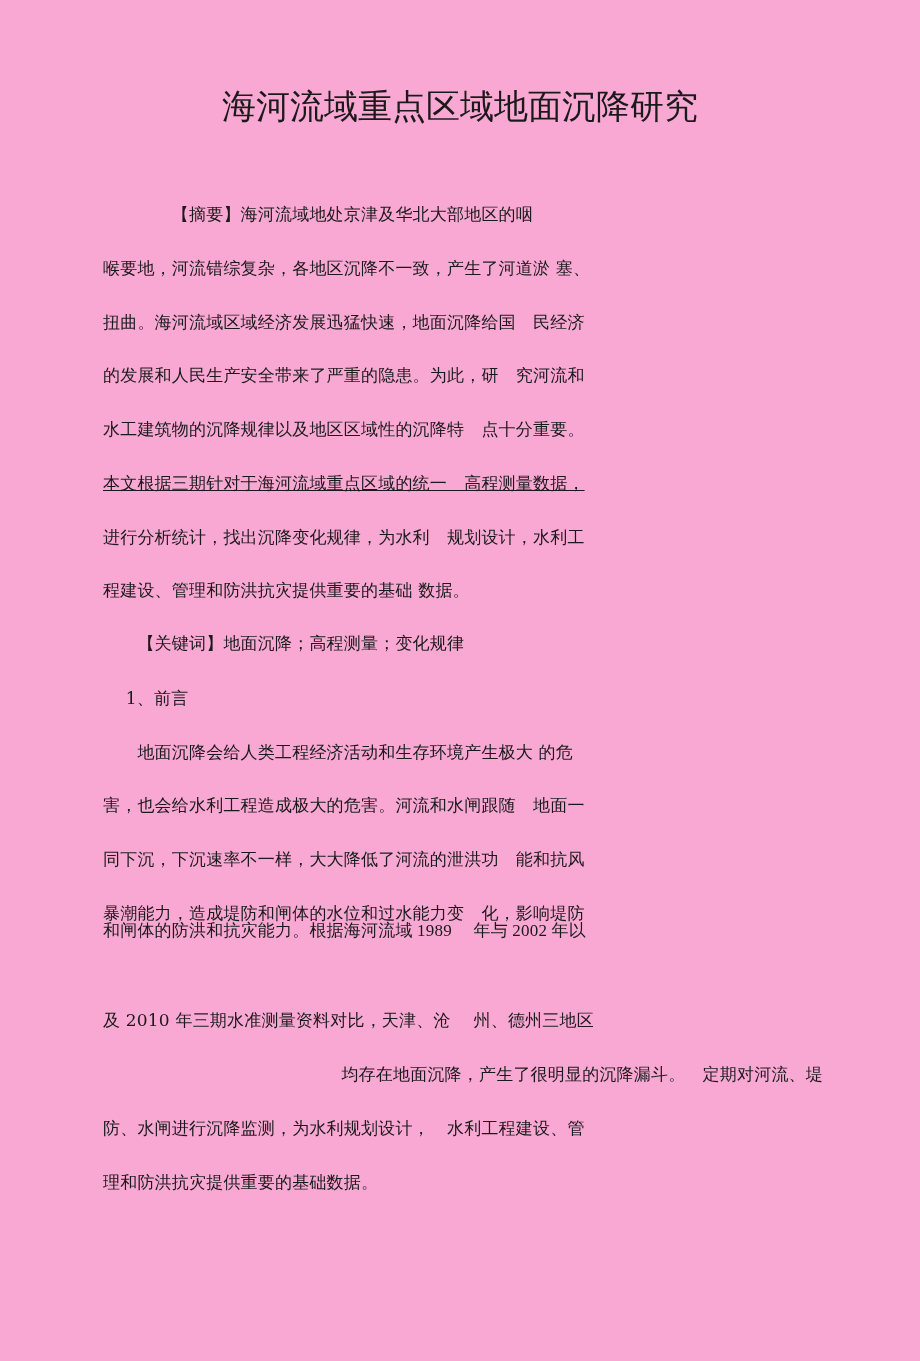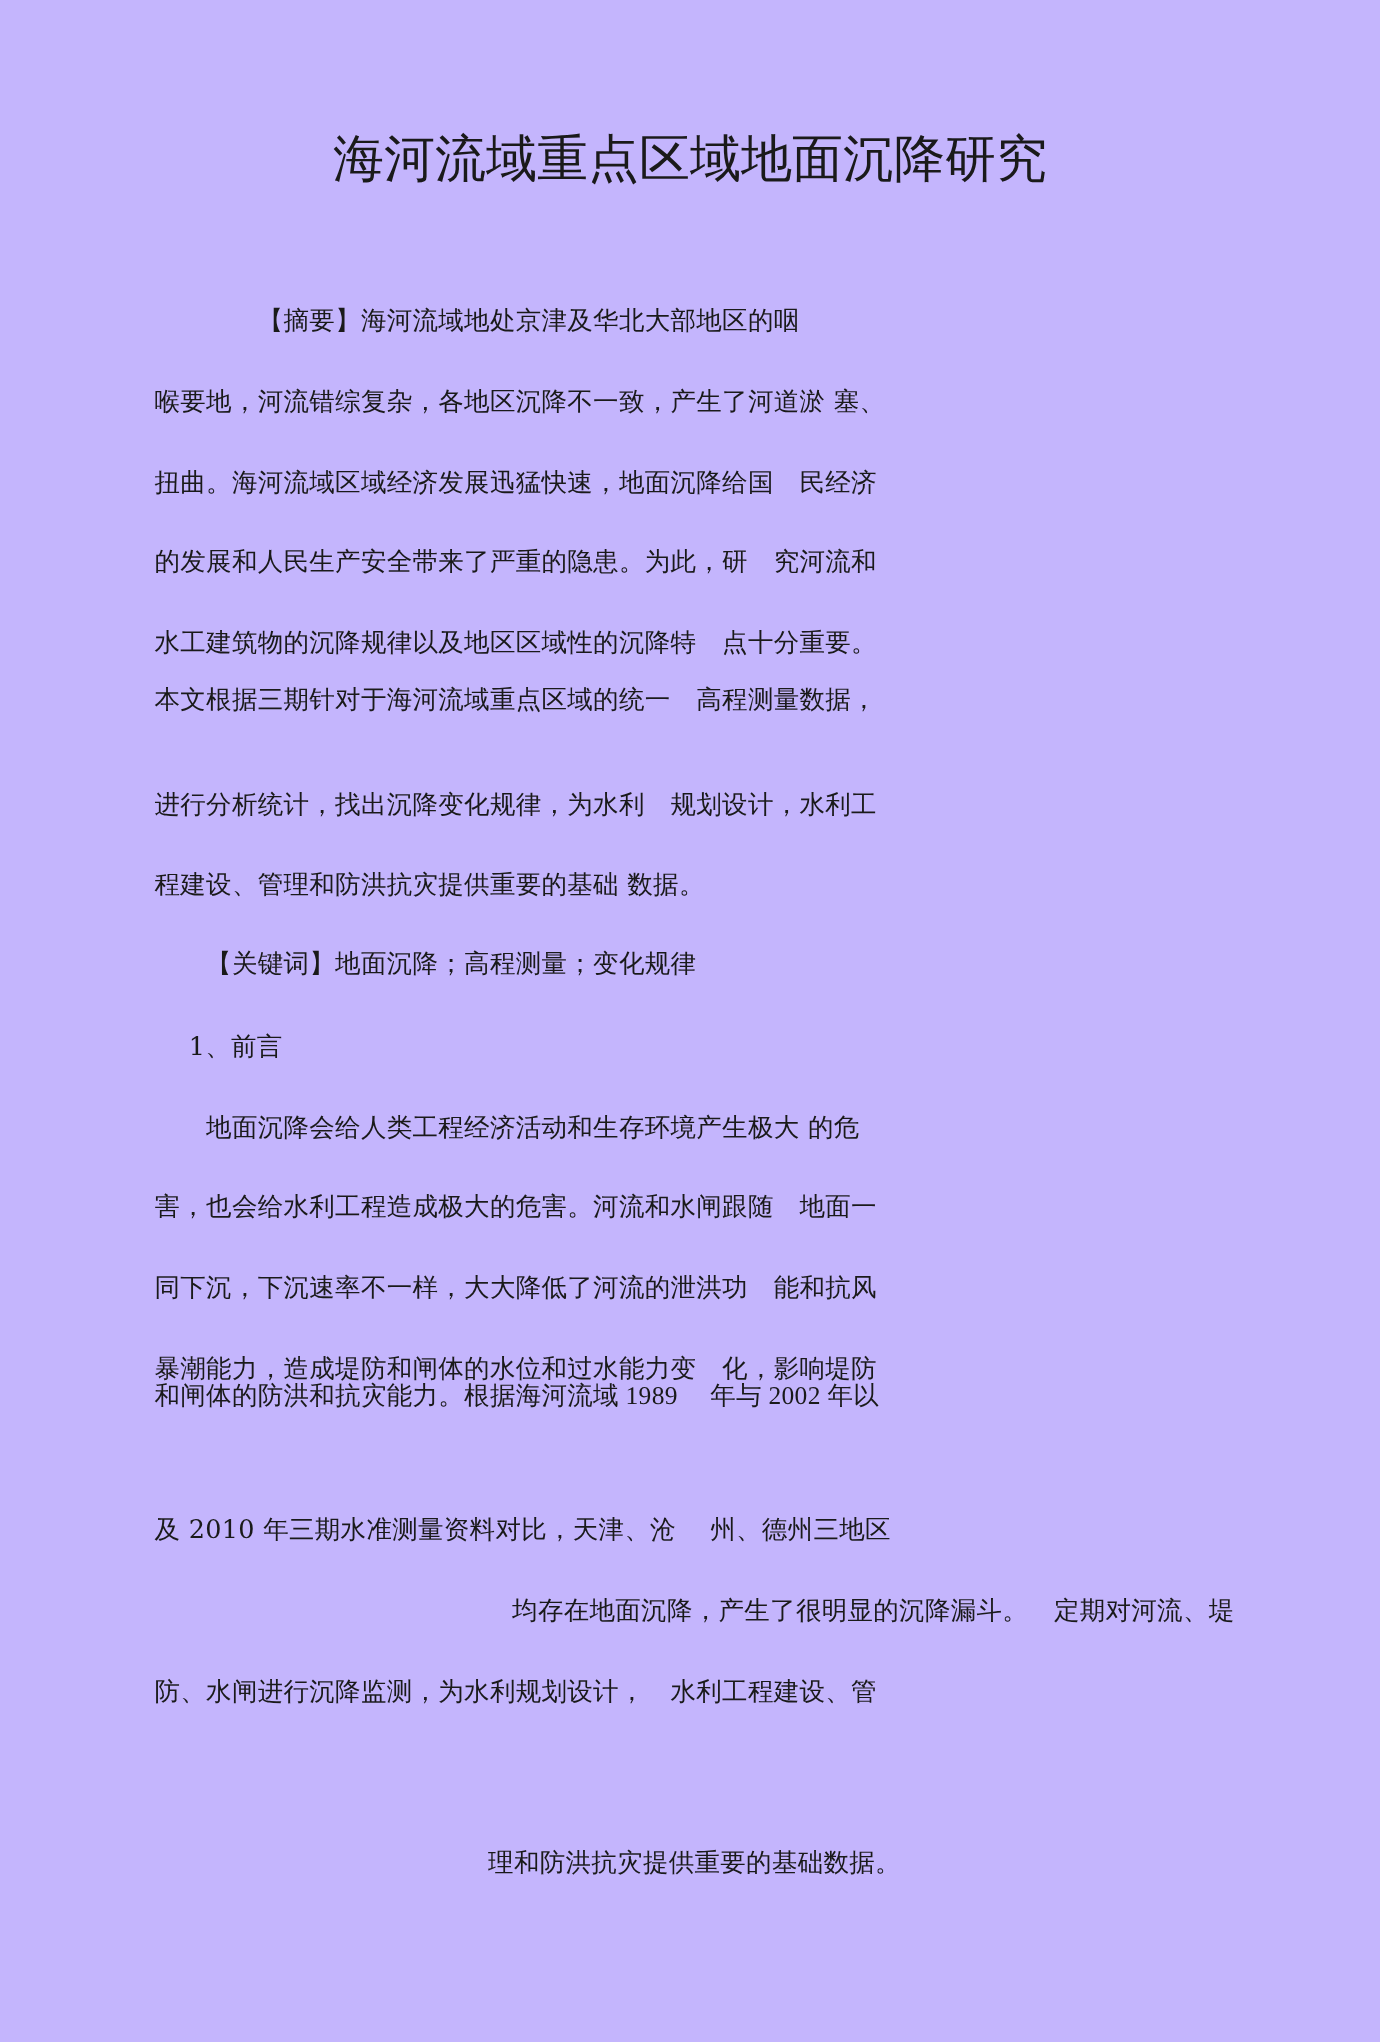--- a/index.html
+++ b/index.html
@@ -14,21 +14,21 @@
       overflow: hidden;
       font-family: "DejaVu Serif", "Liberation Serif", serif;
       color: #1a1a1a;
     }
     .page {
       position: absolute;
       left: 0;
       top: 0;
       width: 920px;
       height: 1361px;
-      background: #c4b5fd;
+      background: #f9a8d4;
     }
     .title {
       position: absolute;
       left: 0;
       width: 920px;
       top: 82px;
       text-align: center;
       font-size: 34px;
       line-height: 48px;
       letter-spacing: 0px;
@@ -51,34 +51,34 @@
 <div class="page">
 
   <div class="title">海河流域重点区域地面沉降研究</div>
 
   <div>
     <div class="line" style="top:197px;">　　　　【摘要】海河流域地处京津及华北大部地区的咽</div>
     <div class="line" style="top:251px;">喉要地，河流错综复杂，各地区沉降不一致，产生了河道淤 塞、</div>
     <div class="line" style="top:305px;">扭曲。海河流域区域经济发展迅猛快速，地面沉降给国　民经济</div>
     <div class="line" style="top:358px;">的发展和人民生产安全带来了严重的隐患。为此，研　究河流和</div>
     <div class="line" style="top:412px;">水工建筑物的沉降规律以及地区区域性的沉降特　点十分重要。</div>
-    <div class="line" style="top:450px;">本文根据三期针对于海河流域重点区域的统一　高程测量数据，</div>
+    <div class="line" style="top:466px;text-decoration:underline;">本文根据三期针对于海河流域重点区域的统一　高程测量数据，</div>
     <div class="line" style="top:520px;">进行分析统计，找出沉降变化规律，为水利　规划设计，水利工</div>
     <div class="line" style="top:573px;">程建设、管理和防洪抗灾提供重要的基础 数据。</div>
   </div>
 
   <div class="line" style="top:626px;">　　【关键词】地面沉降；高程测量；变化规律</div>
 
   <div class="line" style="top:681px;">　 1、前言</div>
 
   <div>
     <div class="line" style="top:735px;">　　地面沉降会给人类工程经济活动和生存环境产生极大 的危</div>
     <div class="line" style="top:788px;">害，也会给水利工程造成极大的危害。河流和水闸跟随　地面一</div>
     <div class="line" style="top:842px;">同下沉，下沉速率不一样，大大降低了河流的泄洪功　能和抗风</div>
     <div class="line" style="top:896px;">暴潮能力，造成堤防和闸体的水位和过水能力变　化，影响堤防</div>
     <div class="line" style="top:914px;font-family:Liberation Serif, serif;">和闸体的防洪和抗灾能力。根据海河流域 1989　 年与 2002 年以</div>
     <div class="line" style="top:1003px;">及 2010 年三期水准测量资料对比，天津、沧　 州、德州三地区</div>
     <div class="line" style="top:1057px;text-align:right;">均存在地面沉降，产生了很明显的沉降漏斗。　定期对河流、堤</div>
     <div class="line" style="top:1111px;">防、水闸进行沉降监测，为水利规划设计，　水利工程建设、管</div>
-    <div class="line" style="top:1225px;text-align:center;">理和防洪抗灾提供重要的基础数据。</div>
+    <div class="line" style="top:1165px;">理和防洪抗灾提供重要的基础数据。</div>
   </div>
 
 </div>
 
 </body></html>

